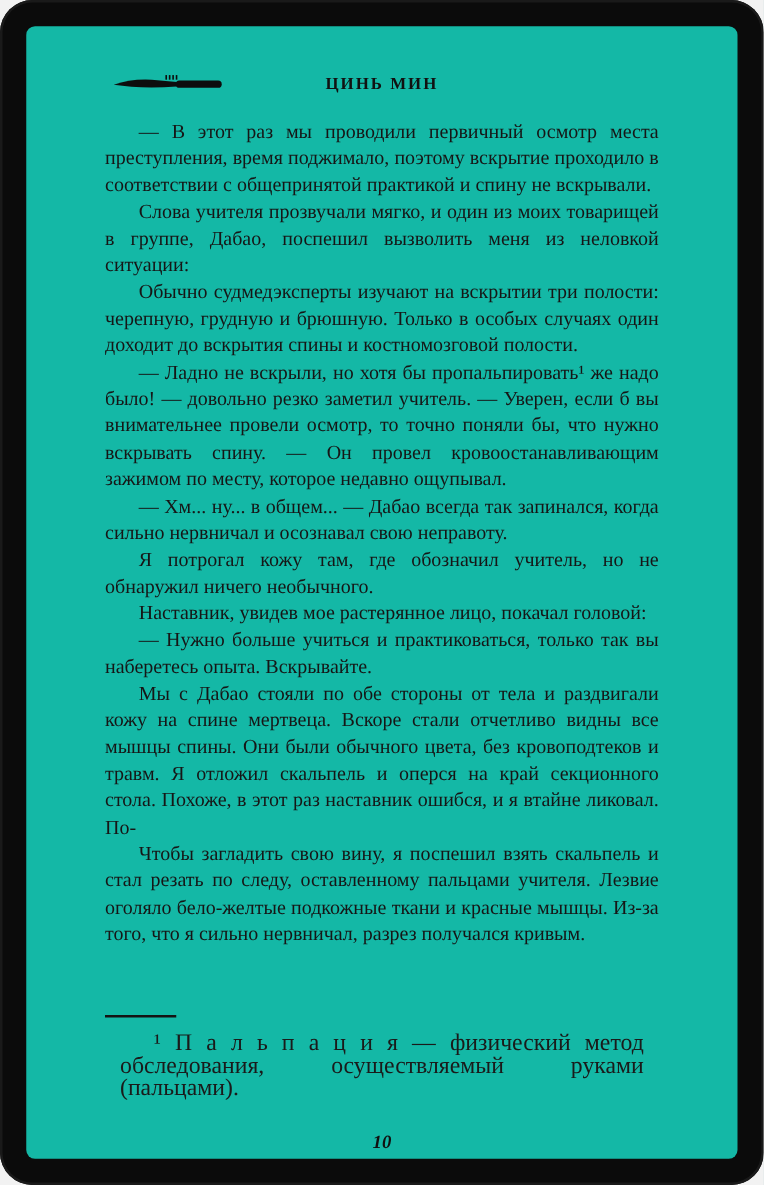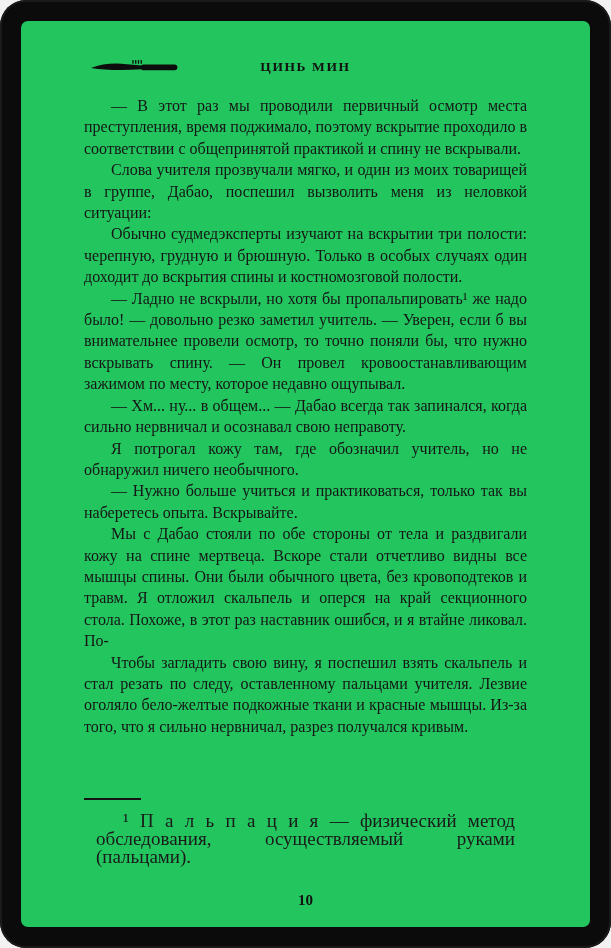--- a/index.html
+++ b/index.html
@@ -7,23 +7,23 @@
     position:relative;width:611px;height:948px;margin:0 auto;
     background:#f2f2f2;overflow:hidden;
     font-family:"Liberation Serif","DejaVu Serif",serif;
   }
   .frame{
     position:absolute;inset:0;background:#0b0b0b;border-radius:26px;
     box-shadow:inset 0 0 0 2px #1a1a1a;
   }
   .page{
     position:absolute;top:21px;left:21px;right:21px;bottom:21px;
-    background:#22c55e;border-radius:7px;
+    background:#14b8a6;border-radius:7px;
     display:flex;flex-direction:column;
-    padding:34px 63px 18px 63px;box-sizing:border-box;
+    padding:34px 63px 4px 63px;box-sizing:border-box;
     color:#1c1c1c;
   }
   .running-head{
     position:relative;height:26px;flex:0 0 auto;margin-bottom:14px;
   }
   .ornament{
     position:absolute;left:6px;top:4px;width:92px;height:15px;
   }
   .author{
     text-align:center;font-size:13.5px;font-weight:600;
@@ -39,21 +39,21 @@
   }
   .footnote-rule{
     width:57px;height:2px;background:#141414;margin:0 0 7px 0;
   }
   .footnote-text{
     font-size:19px;line-height:18px;text-align:justify;
     text-indent:27px;color:#1a1a1a;margin:12px;
   }
   .page-number{
     flex:0 0 auto;text-align:center;font-size:15px;font-weight:700;
-    margin-top:14px;color:#111;
+    margin-top:14px;color:#111;font-style:italic;
   }
 </style>
 </head>
 <body>
 
 <div class="screen">
   <div class="frame"></div>
   <div class="page">
 
     <div class="running-head">
@@ -68,20 +68,21 @@
       <div class="author">ЦИНЬ МИН</div>
     </div>
 
     <div class="body-text">
         <p>— В этот раз мы проводили первичный осмотр места преступления, время поджимало, поэтому вскрытие проходило в соответствии с общепринятой практикой и спину не вскрывали.</p>
         <p>Слова учителя прозвучали мягко, и один из моих товарищей в группе, Дабао, поспешил вызволить меня из неловкой ситуации:</p>
         <p>Обычно судмедэксперты изучают на вскрытии три полости: черепную, грудную и брюшную. Только в особых случаях один доходит до вскрытия спины и костномозговой полости.</p>
         <p>— Ладно не вскрыли, но хотя бы пропальпировать¹ же надо было! — довольно резко заметил учитель. — Уверен, если б вы внимательнее провели осмотр, то точно поняли бы, что нужно вскрывать спину. — Он провел кровоостанавливающим зажимом по месту, которое недавно ощупывал.</p>
         <p>— Хм... ну... в общем... — Дабао всегда так запинался, когда сильно нервничал и осознавал свою неправоту.</p>
         <p>Я потрогал кожу там, где обозначил учитель, но не обнаружил ничего необычного.</p>
+        <p>Наставник, увидев мое растерянное лицо, покачал головой:</p>
         <p>— Нужно больше учиться и практиковаться, только так вы наберетесь опыта. Вскрывайте.</p>
         <p>Мы с Дабао стояли по обе стороны от тела и раздвигали кожу на спине мертвеца. Вскоре стали отчетливо видны все мышцы спины. Они были обычного цвета, без кровоподтеков и травм. Я отложил скальпель и оперся на край секционного стола. Похоже, в этот раз наставник ошибся, и я втайне ликовал. По-</p>
         <p>Чтобы загладить свою вину, я поспешил взять скальпель и стал резать по следу, оставленному пальцами учителя. Лезвие оголяло бело-желтые подкожные ткани и красные мышцы. Из-за того, что я сильно нервничал, разрез получался кривым.</p>
       </div>
 
     <div class="footnote-block">
       <div class="footnote-rule"></div>
       <p class="footnote-text">¹ П а л ь п а ц и я — физический метод обследования, осуществляемый руками (пальцами).</p>
     </div>
 

